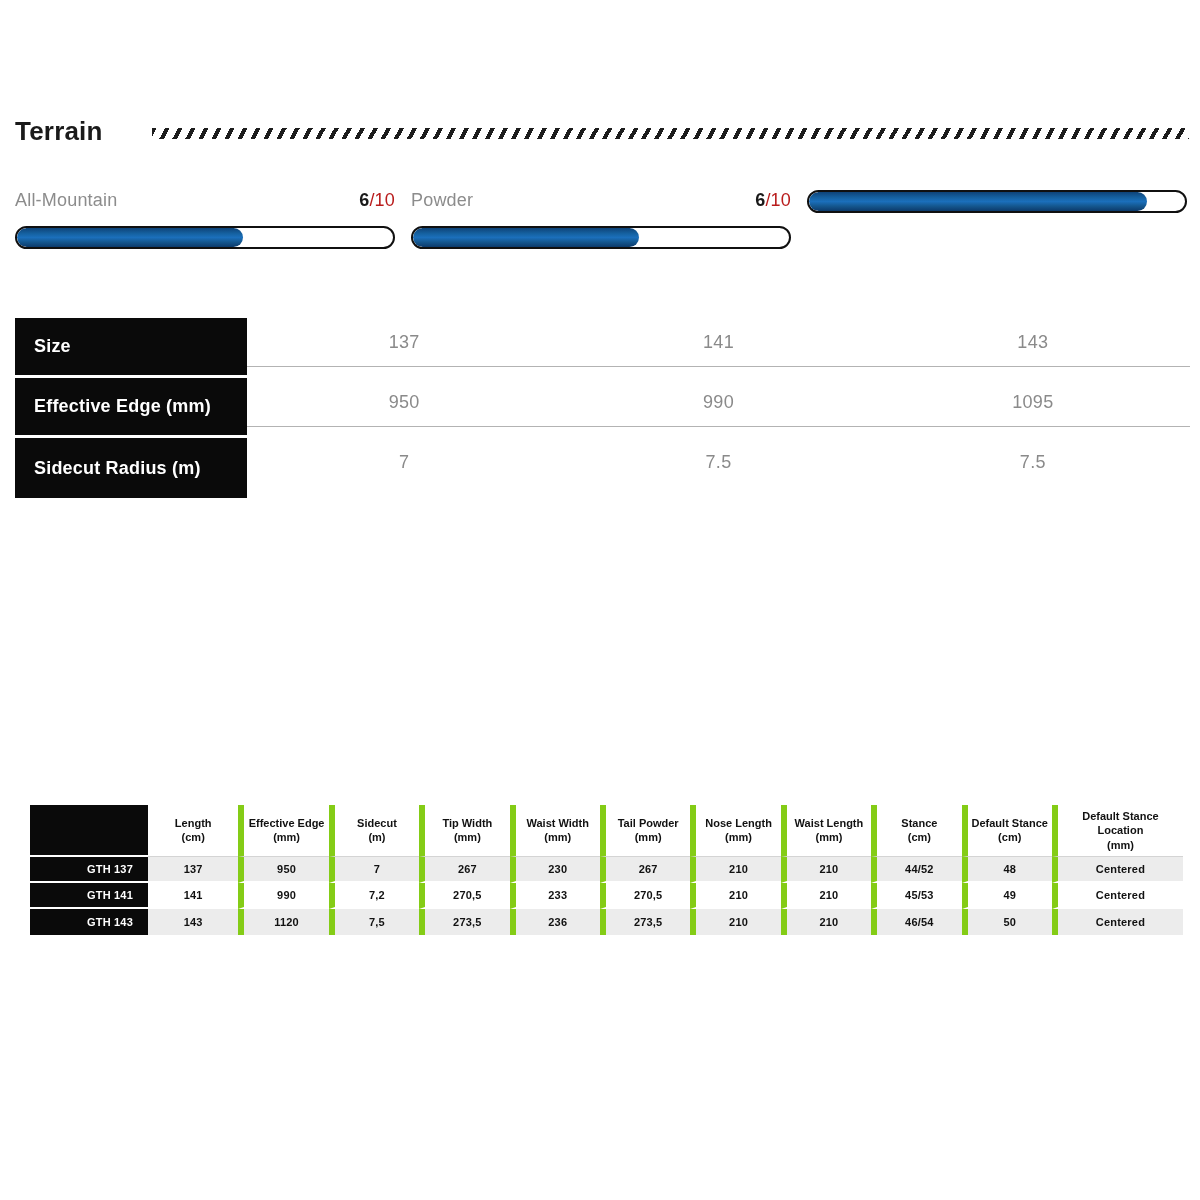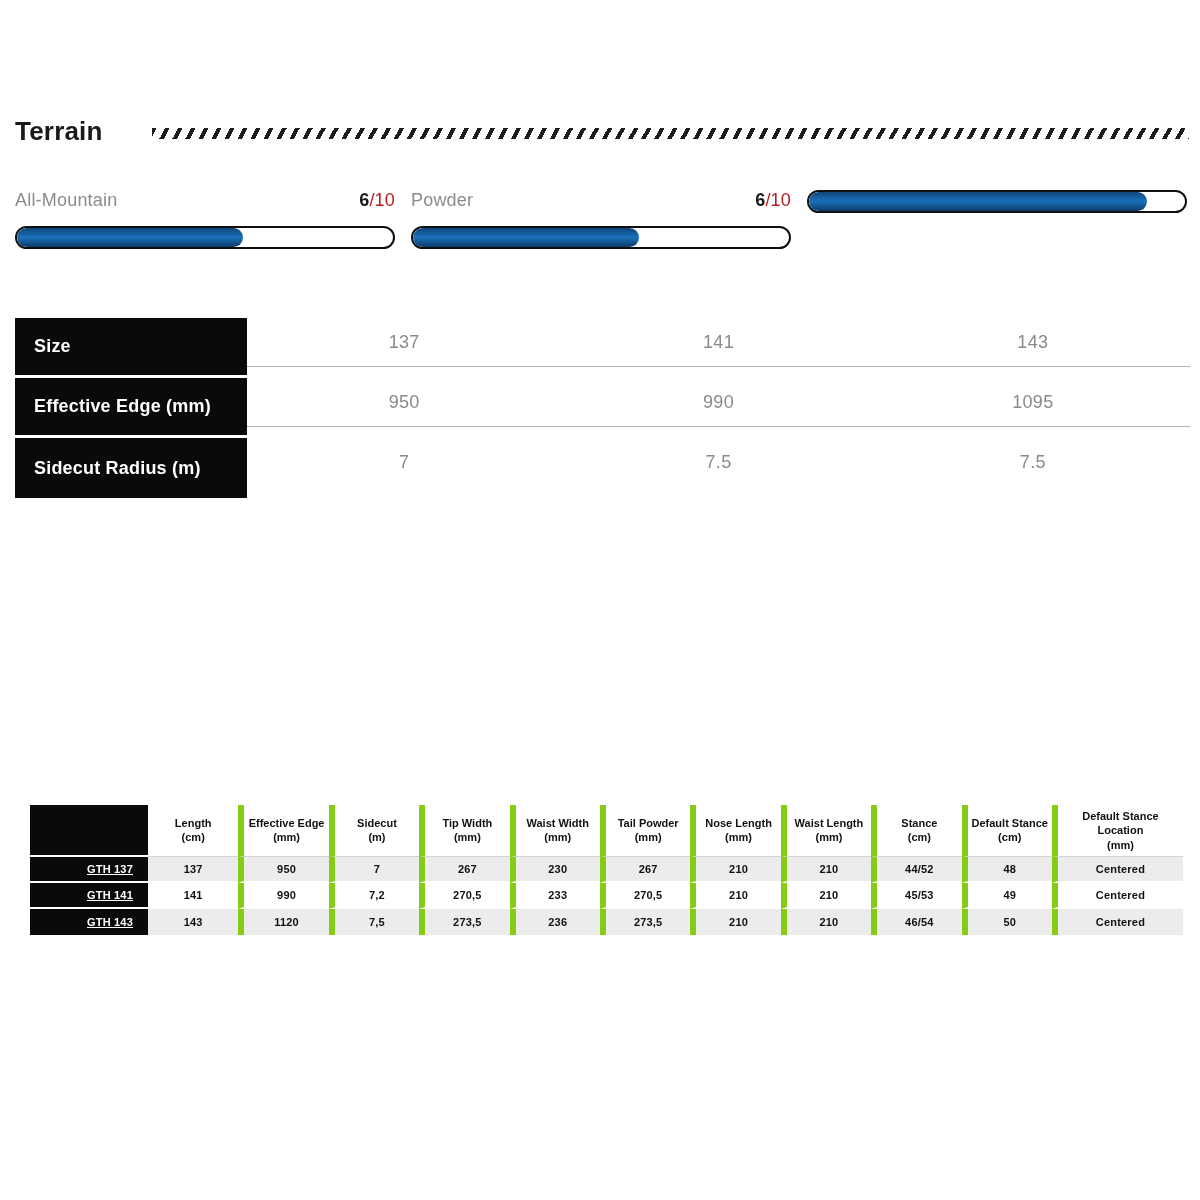--- a/index.html
+++ b/index.html
@@ -76,21 +76,21 @@
     line-height: 1.3; padding: 4px 2px;
     border-bottom: 1px solid #d4d4d4;
   }
   .spec-table .hcell.sep, .spec-table .dcell.sep { border-left: 6px solid #84cc16; }
   .spec-table .corner {
     background: #0a0a0a; border-bottom: 2px solid #ffffff;
   }
   .spec-table .rlabel {
     background: #0a0a0a; color: #ffffff; font-weight: 700;
     height: 26px; display: flex; align-items: center; justify-content: flex-end;
-    padding-right: 15px; border-bottom: 2px solid #ffffff; letter-spacing: 0.2px; text-decoration: underline;
+    padding-right: 15px; border-bottom: 2px solid #ffffff; letter-spacing: 0.2px;
   }
   .spec-table .rlabel.lastrow { border-bottom: none; }
   .spec-table .dcell {
     height: 26px; display: flex; align-items: center; justify-content: center;
     color: #111111; font-weight: 700; border-bottom: 2px solid #ffffff;
     letter-spacing: 0.2px;
   }
   .spec-table .dcell.lastrow { border-bottom: none; }
   .spec-table .stripe { background: #ececec; }
 </style>

